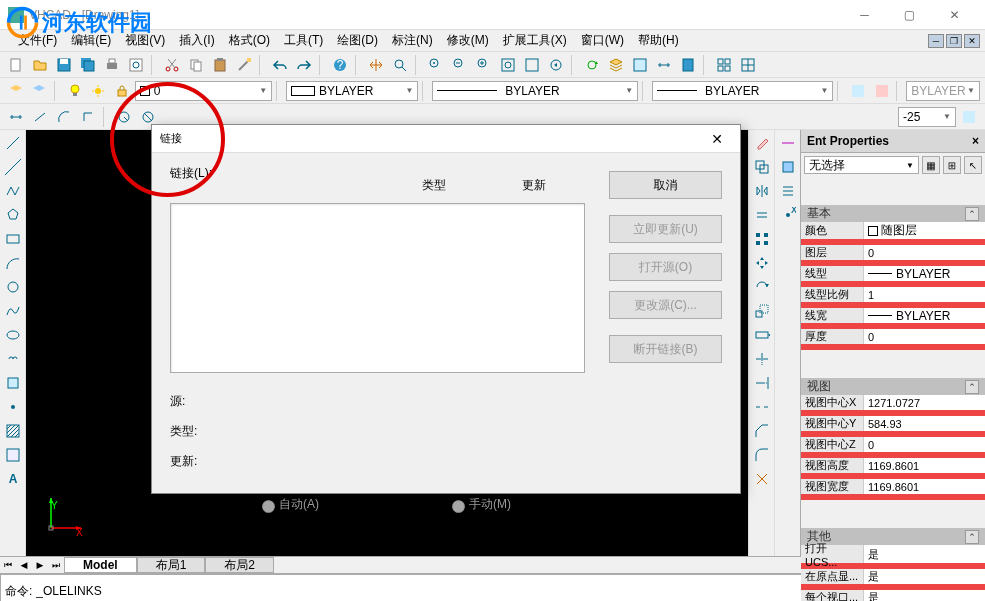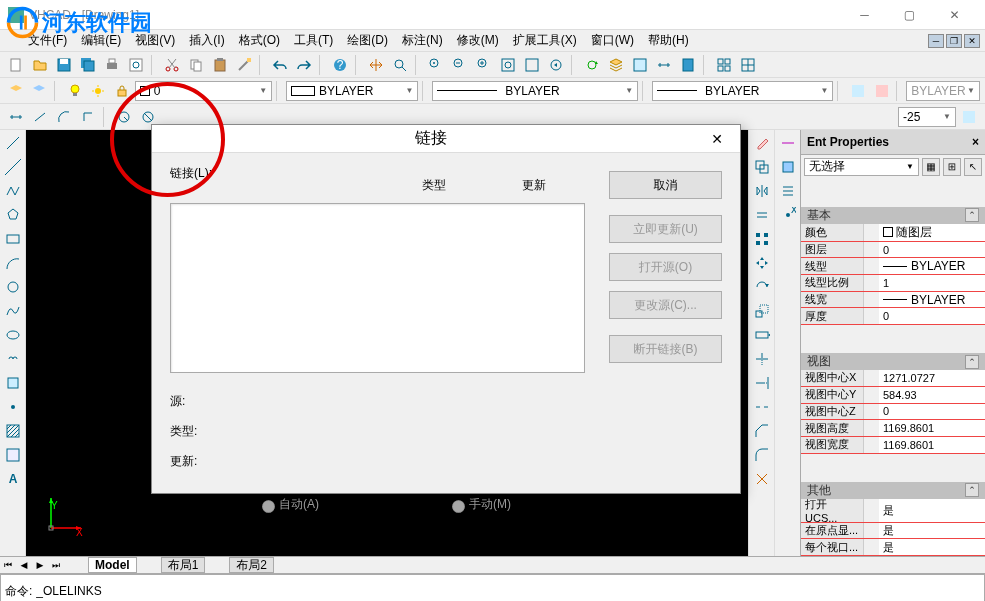--- a/index.html
+++ b/index.html
@@ -11,21 +11,21 @@
 .watermark-text { font-size: 22px; font-weight: bold; color: #0080ff; margin-left: 2px; }
 
 
 .titlebar { height: 30px; background: #fff; display: flex; align-items: center; padding: 0 8px; border-bottom: 1px solid #ddd; }
 .title-icon { width: 16px; height: 16px; margin-right: 5px; }
 .title-text { flex: 1; color: #888; font-size: 12px; }
 .win-controls { display: flex; gap: 0; }
 .win-btn { width: 45px; height: 28px; display: flex; align-items: center; justify-content: center; color: #666; cursor: pointer; }
 
 
-.menubar { height: 22px; background: #f0f0f0; display: flex; align-items: center; padding: 0 22px; gap: 2px; border-bottom: 1px solid #ddd; position: relative; }
+.menubar { height: 22px; background: #f0f0f0; display: flex; align-items: center; padding: 0 12px; gap: 2px; border-bottom: 1px solid #ddd; position: relative; }
 .menu-item { padding: 2px 6px; cursor: pointer; font-size: 12px; }
 .sub-win-controls { position: absolute; right: 5px; display: flex; gap: 2px; }
 .sub-win-btn { width: 16px; height: 14px; background: #c0d0e0; border: 1px solid #888; display: flex; align-items: center; justify-content: center; font-size: 9px; cursor: pointer; }
 
 
 .toolbar-row { height: 26px; background: #f0f0f0; display: flex; align-items: center; padding: 0 5px; gap: 2px; border-bottom: 1px solid #ddd; position: relative; }
 .tb-btn { width: 22px; height: 22px; display: flex; align-items: center; justify-content: center; cursor: pointer; border: 1px solid transparent; }
 .tb-sep { width: 6px; height: 20px; border-left: 1px solid #ccc; margin: 0 2px; }
 .tb-dropdown { height: 20px; border: 1px solid #aaa; background: #fff; display: flex; align-items: center; padding: 0 4px; cursor: pointer; }
 .tb-dropdown-arrow { margin-left: auto; color: #666; font-size: 8px; }
@@ -43,41 +43,41 @@
 
 
 .props-panel { width: 185px; background: #f0f0f0; border-left: 1px solid #aaa; display: flex; flex-direction: column; }
 .props-title { height: 32px; background: #d8d8d8; display: flex; align-items: center; padding: 4px 6px; font-weight: bold; border-bottom: 1px solid #aaa; }
 .props-close { margin-left: auto; cursor: pointer; font-weight: bold; }
 .props-selector-row { height: 24px; display: flex; align-items: center; padding: 3px; gap: 3px; }
 .props-selector { flex: 1; height: 18px; border: 1px solid #aaa; background: #fff; padding: 0 4px; display: flex; align-items: center; }
 .props-icon-btn { width: 18px; height: 18px; border: 1px solid #aaa; background: #e8e8e8; cursor: pointer; display: flex; align-items: center; justify-content: center; font-size: 10px; }
 .props-section-header { height: 18px; background: #c0c0c0; padding: 0 6px; display: flex; align-items: center; font-size: 11px; color: #333; margin-top: 28px; }
 .props-collapse { margin-left: auto; width: 14px; height: 14px; background: #e0e0e0; border: 1px solid #999; display: flex; align-items: center; justify-content: center; font-size: 9px; cursor: pointer; }
-.props-row { height: 24px; display: flex; border-bottom: 1px solid #ef4444; gap: 15px; }
+.props-row { height: 24px; display: flex; border-bottom: 6px solid #ef4444; }
 .props-label { width: 63px; padding: 0 4px; display: flex; align-items: center; font-size: 11px; background: #e8e8e8; border-right: 1px solid #ccc; }
 .props-value { flex: 1; padding: 0 4px; display: flex; align-items: center; font-size: 11px; background: #fff; }
 .props-color-swatch { width: 10px; height: 10px; border: 1px solid #000; background: #fff; margin-right: 3px; }
 
 
 .drawing-tabs { height: 18px; background: #f0f0f0; display: flex; align-items: center; border-top: 1px solid #aaa; border-bottom: 1px solid #aaa; }
 .tab-nav-btn { width: 16px; height: 16px; display: flex; align-items: center; justify-content: center; cursor: pointer; font-size: 9px; }
-.tab { padding: 0 6px; height: 16px; background: #fff; border: 1px solid #aaa; display: flex; align-items: center; font-size: 11px; cursor: pointer; margin-left: 24px; }
+.tab { padding: 0 18px; height: 16px; background: #fff; border: 1px solid #aaa; display: flex; align-items: center; font-size: 11px; cursor: pointer; }
 .tab.active { background: #fff; font-weight: bold; }
 .tab.inactive { background: #e0e0e0; }
 
 
 .cmd-area { border: 1px solid #aaa; background: #fff; }
 .cmd-line { height: 16px; padding: 16px 4px; display: flex; align-items: center; font-size: 12px; font-family: monospace; }
 
 
 .dialog-overlay { position: absolute; top: 0; left: 0; width: 100%; height: 100%; z-index: 500; }
 .dialog { position: absolute; top: 124px; left: 151px; width: 590px; height: 370px; background: #f0f0f0; border: 1px solid #888; box-shadow: 3px 3px 12px rgba(0,0,0,0.3); }
 .dialog-titlebar { height: 28px; background: #fff; display: flex; align-items: center; padding: 0 8px; border-bottom: 1px solid #ddd; }
-.dialog-title { flex: 1; font-size: 16px; text-align: center; }
+.dialog-title { flex: 1; font-size: 11px; }
 .dialog-close { width: 30px; height: 24px; display: flex; align-items: center; justify-content: center; cursor: pointer; font-size: 14px; }
 .dialog-body { padding: 15px; position: relative; height: calc(100% - 28px); }
 .dialog-label { position: absolute; font-size: 12px; }
 .dialog-listbox { position: absolute; top: 50px; left: 18px; width: 415px; height: 170px; background: #fff; border: 1px solid #aaa; box-shadow: inset 1px 1px 2px rgba(0,0,0,0.1); }
 .dialog-btn { position: absolute; width: 113px; height: 28px; border: 1px solid #adadad; background: #e1e1e1; display: flex; align-items: center; justify-content: center; font-size: 12px; cursor: pointer; }
 .dialog-btn.disabled { color: #999; }
 .dialog-radio { display: inline-flex; align-items: flex-end; gap: 4px; color: #999; margin-top: 43px; }
 .dialog-radio input { cursor: pointer; }
 
 

